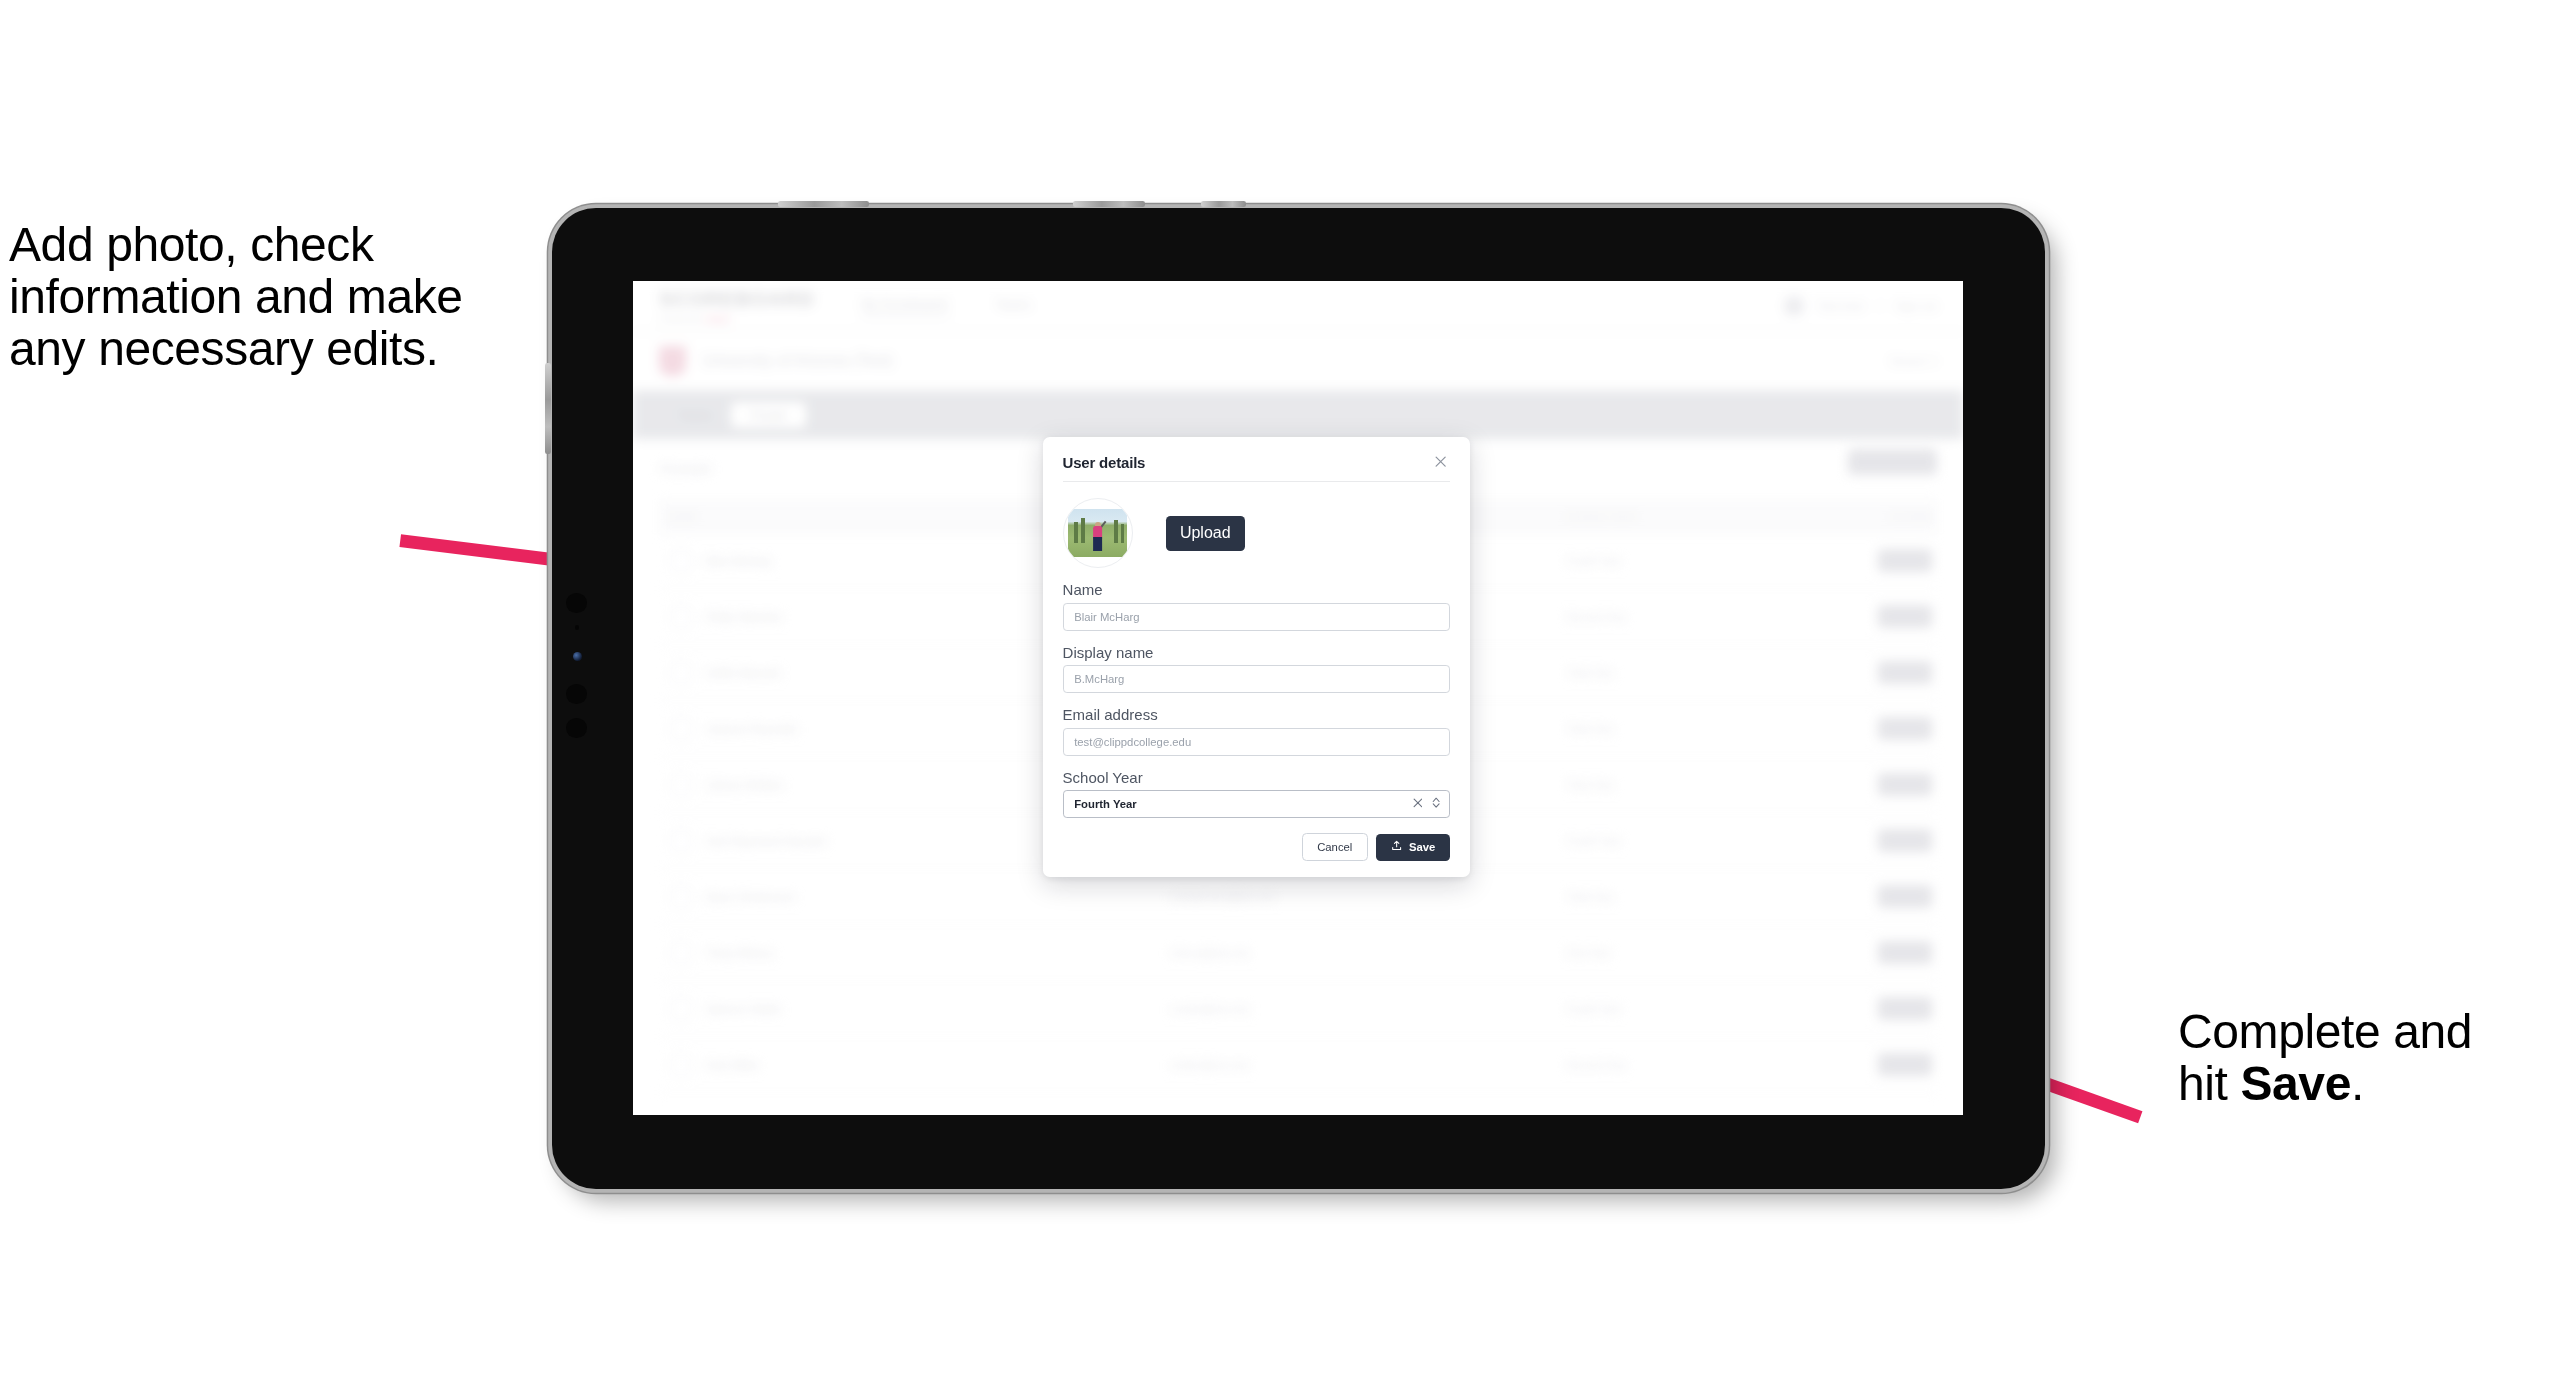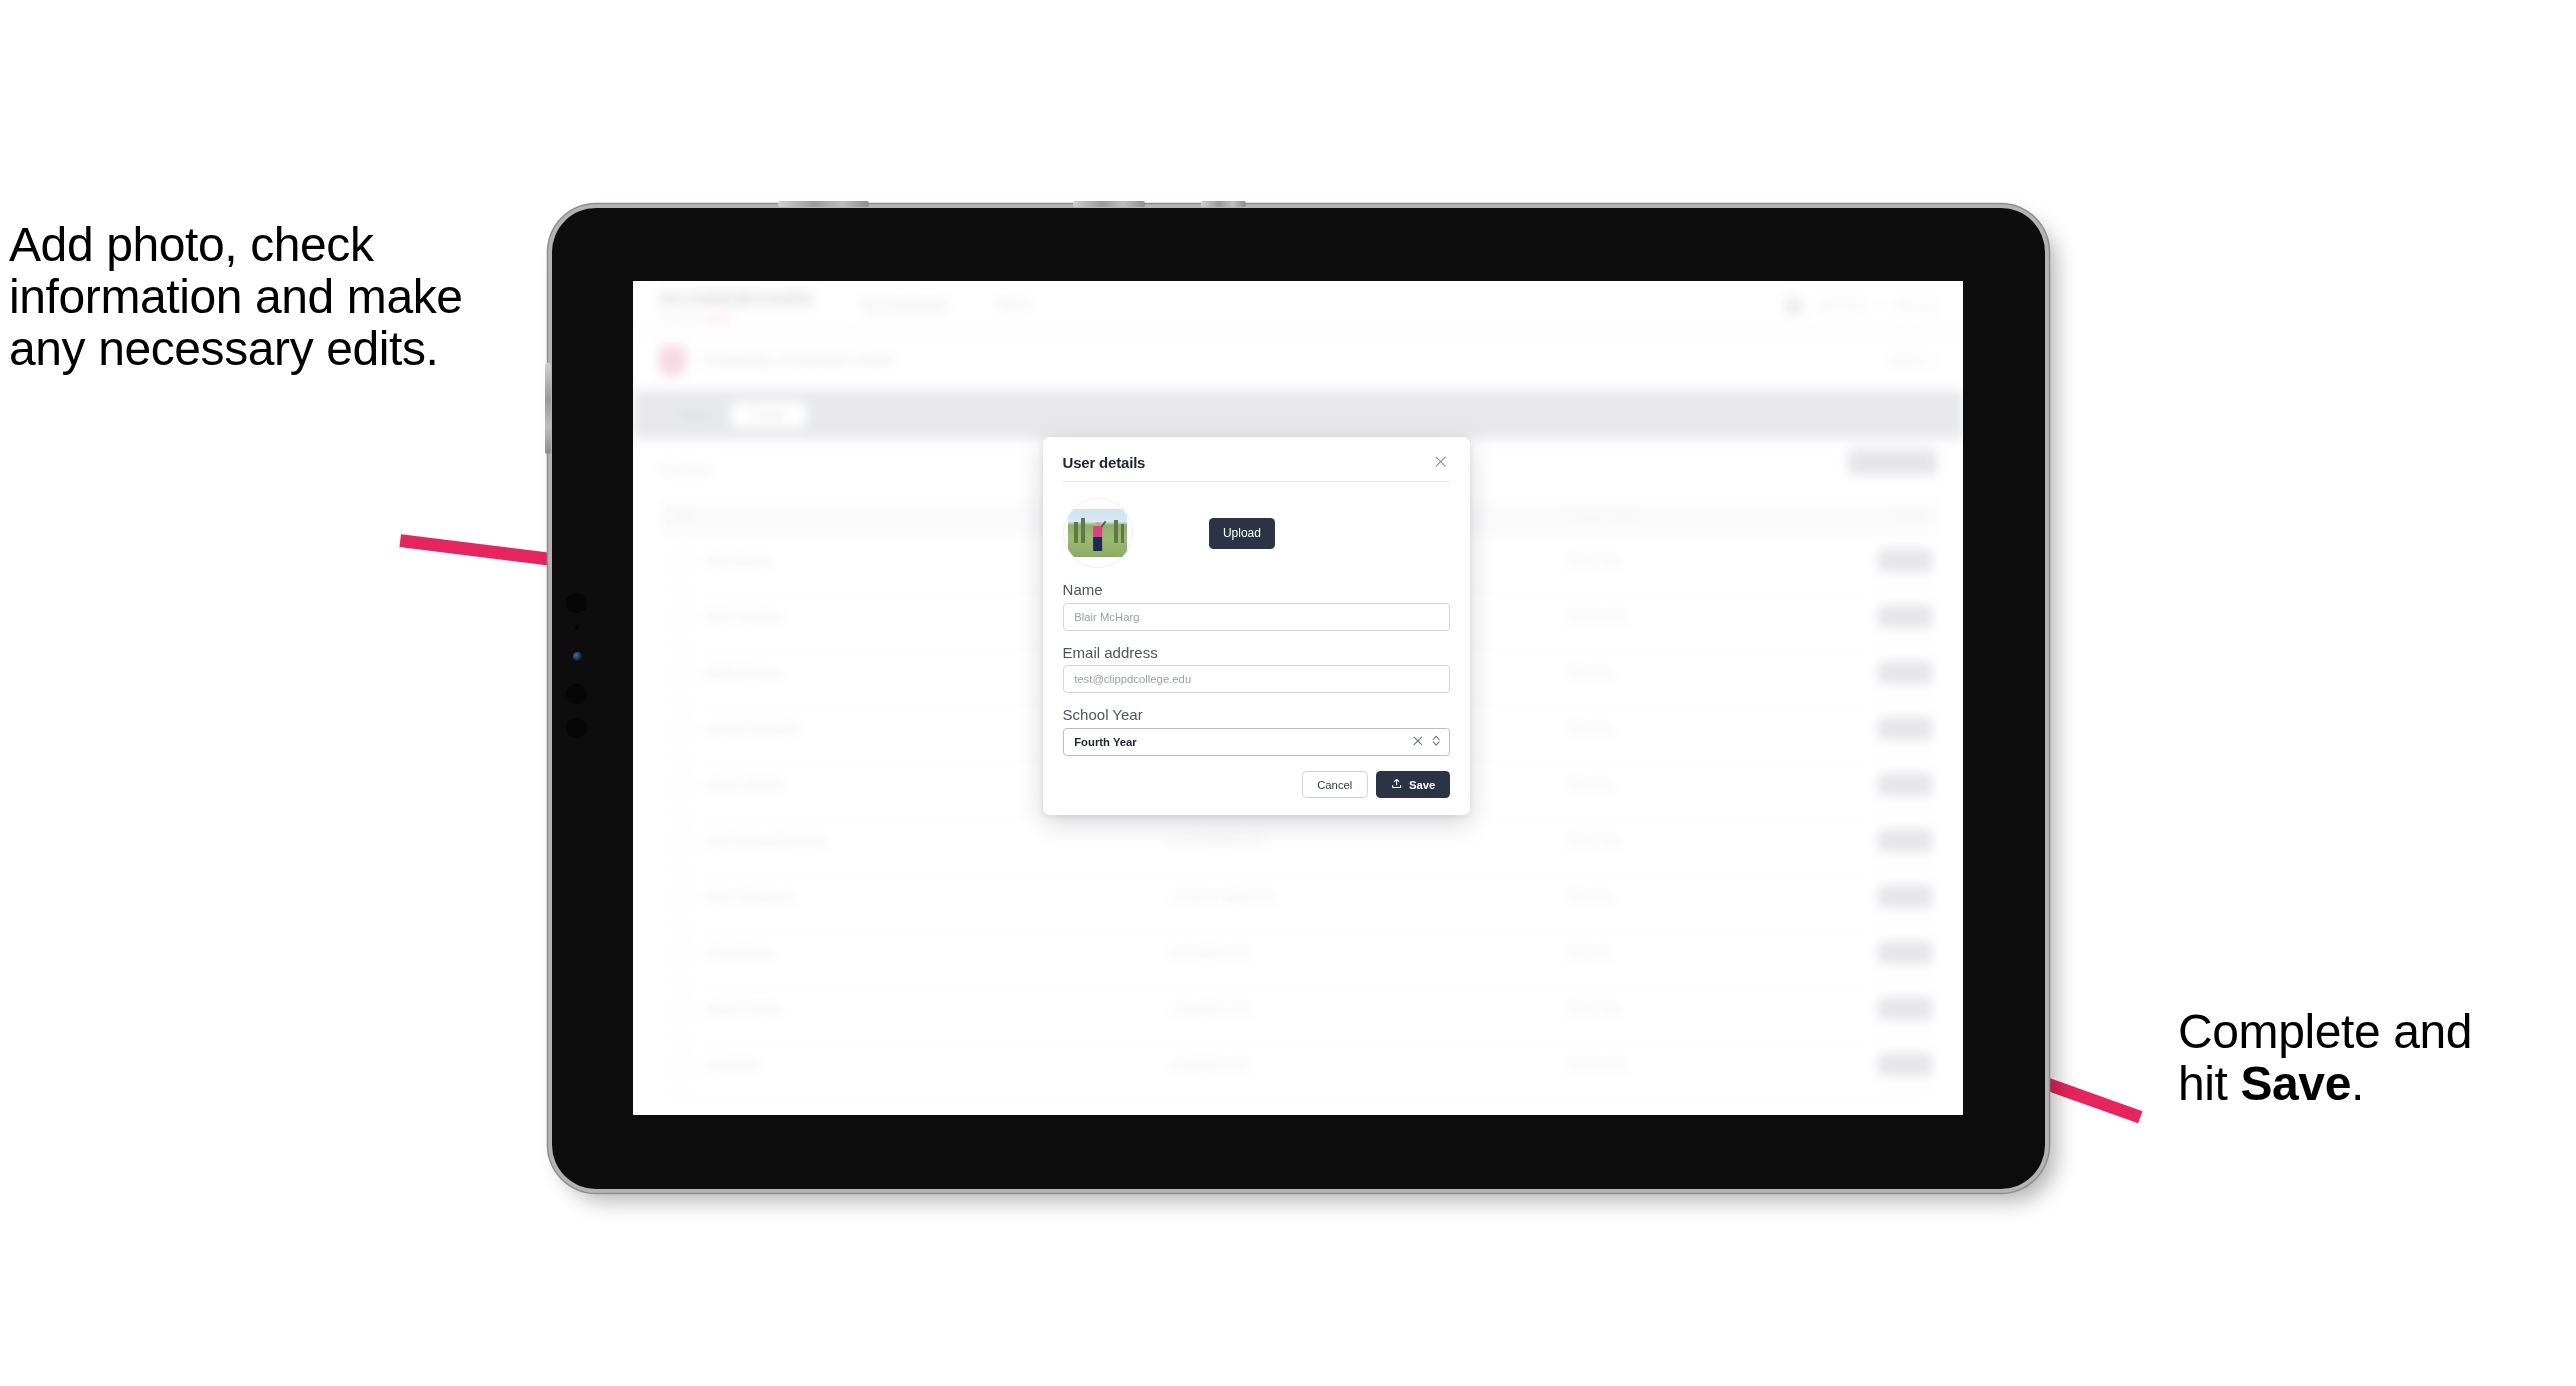--- a/index.html
+++ b/index.html
@@ -214,24 +214,23 @@
   #golfer-body { position: absolute; left: 50%; top: 34%; transform: translateX(-50%);
                  width: 9.8px; height: 13px; background: #d9407f; border-radius: 2.3px 2.3px 0 0; }
   #golfer-legs { position: absolute; left: 50%; top: 58%; transform: translateX(-50%);
                  width: 9.8px; height: 13.6px; background: #1e2a52; }
   #golfer-head { position: absolute; left: 50%; top: 27%; transform: translateX(-50%);
                  width: 6px; height: 6px; border-radius: 50%; background: #c9a484; }
   #club { position: absolute; left: 56%; top: 22%; width: 1.5px; height: 12px;
           background: #5c5c5c; transform: rotate(38deg); }
 
   #upload-btn {
-    background: #2b3445; color: #ffffff; font-size: 12px; font-weight: 500;
+    background: #2b3445; color: #ffffff; font-size: 16px; font-weight: 500;
     border: none; border-radius: 4.5px; padding: 8.3px 14.3px; cursor: pointer;
     font-family: "Liberation Sans", sans-serif;
-    margin-left: 43px;
   }
 
   .field { margin-top: 13px; }
   .field-label { font-size: 15px; color: #4e5562; margin-bottom: 4.5px; }
   .field-input {
     width: 100%; height: 28px; border: 0.8px solid #d3d7dd; border-radius: 3.8px;
     background: #ffffff; padding: 0 10.6px; font-size: 11.3px; color: #9aa1ab;
     font-family: "Liberation Sans", sans-serif; outline: none;
   }
   #school-year-control {
@@ -481,20 +480,24 @@
             </div>
           </div>
           <button id="upload-btn">Upload</button>
         </div>
 
         <div class="field">
           <div class="field-label">Name</div>
           <input class="field-input" type="text" value="Blair McHarg" style="">
         </div>
 
+        <div class="field">
+          <div class="field-label">Display name</div>
+          <input class="field-input" type="text" value="B.McHarg" style="">
+        </div>
 
         <div class="field">
           <div class="field-label">Email address</div>
           <input class="field-input" type="text" value="test@clippdcollege.edu" style="">
         </div>
 
         <div class="field">
           <div class="field-label">School Year</div>
           <div id="school-year-control">
             <span id="school-year-value">Fourth Year</span>

